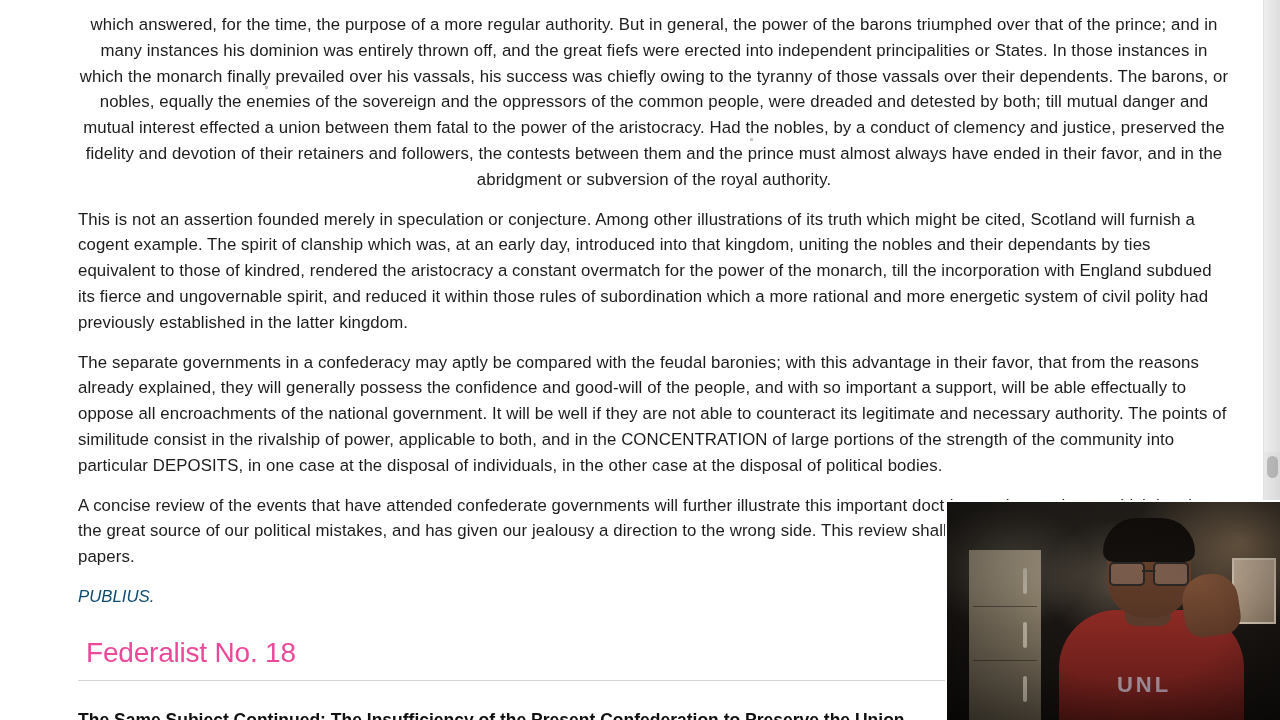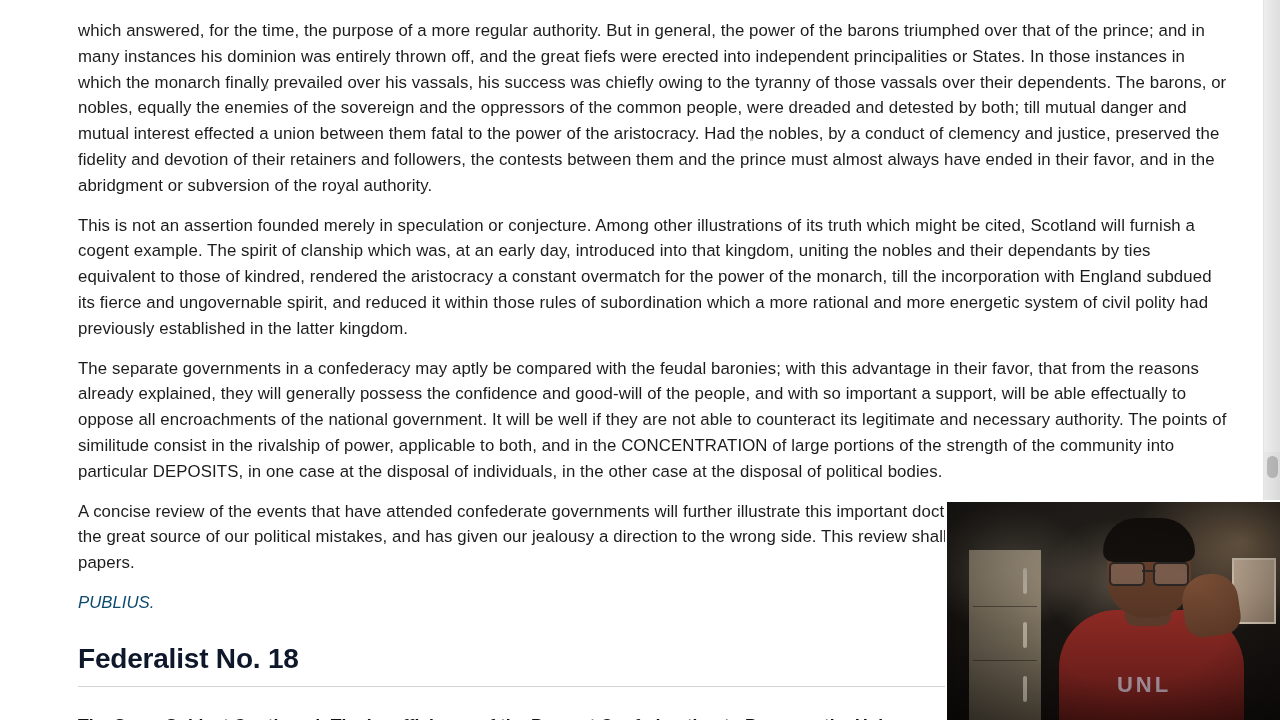--- a/index.html
+++ b/index.html
@@ -35,37 +35,38 @@
     font-size: 16.8px;
     line-height: 25.8px;
     margin: 0 0 14px 0;
     color: #1c1c1c;
     text-align: left;
     letter-spacing: 0.1px;
   }
 
   .para.first {
     margin-top: 0;
-    padding-top: 18px;
+    padding-top: 12px;
+    text-align: center;
   }
 
   .signature {
     font-size: 16.8px;
     line-height: 25.8px;
     font-style: italic;
     margin: 0 0 26px 0;
     color: #0c4a6e;
   }
 
   .chapter-title {
     font-size: 28px;
-    font-weight: bold;
+    font-weight: normal;
     line-height: 34px;
-    margin: 0 0 10px 0;
-    color: #0f172a;
+    margin: 0 0 10px 8px;
+    color: #ec4899;
     letter-spacing: -0.2px;
   }
 
   .rule {
     border: 0;
     border-top: 1px solid #d4d4d4;
     margin: 10px 0 26px 0;
     width: 1152px;
   }
 

